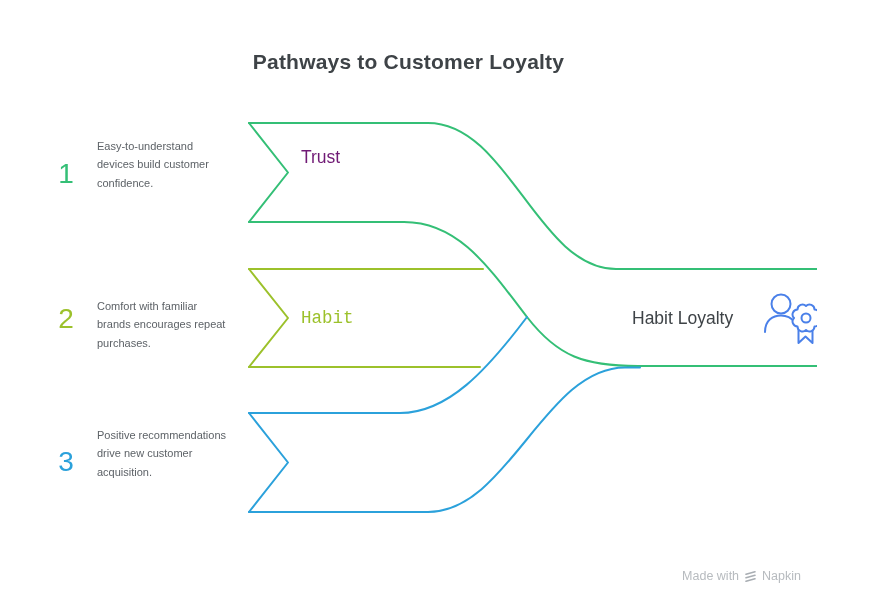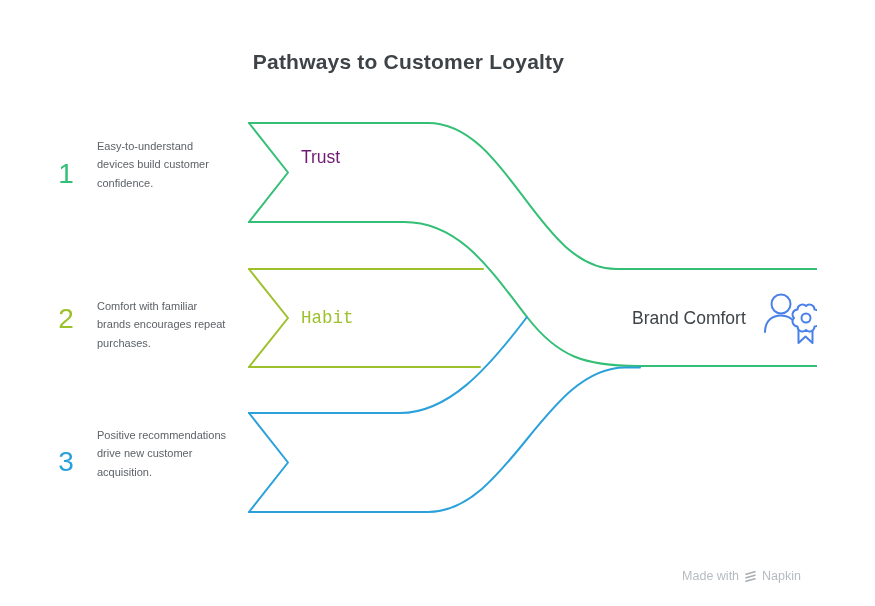--- a/index.html
+++ b/index.html
@@ -100,21 +100,21 @@
   <div class="step-desc desc-1">Easy-to-understand devices build customer confidence.</div>
   <div class="band-label label-trust">Trust</div>
 
   <div class="step-num num-2">2</div>
   <div class="step-desc desc-2">Comfort with familiar brands encourages repeat purchases.</div>
   <div class="band-label label-habit">Habit</div>
 
   <div class="step-num num-3">3</div>
   <div class="step-desc desc-3">Positive recommendations drive new customer acquisition.</div>
 
-  <div class="result-label">Brand Comfort</div>
+  <div class="result-label">Habit Loyalty</div>
 
   <div class="footer">
     <span>Made with</span>
     <svg class="logo" width="13" height="13" viewBox="0 0 13 13" fill="none" stroke="#a9aeb3" stroke-width="1.6" stroke-linecap="round">
       <path d="M 2,4.2 L 11,1.8"></path>
       <path d="M 2,7.7 L 11,5.3"></path>
       <path d="M 2,11.2 L 11,8.8"></path>
     </svg>
     <span>Napkin</span>
   </div>

